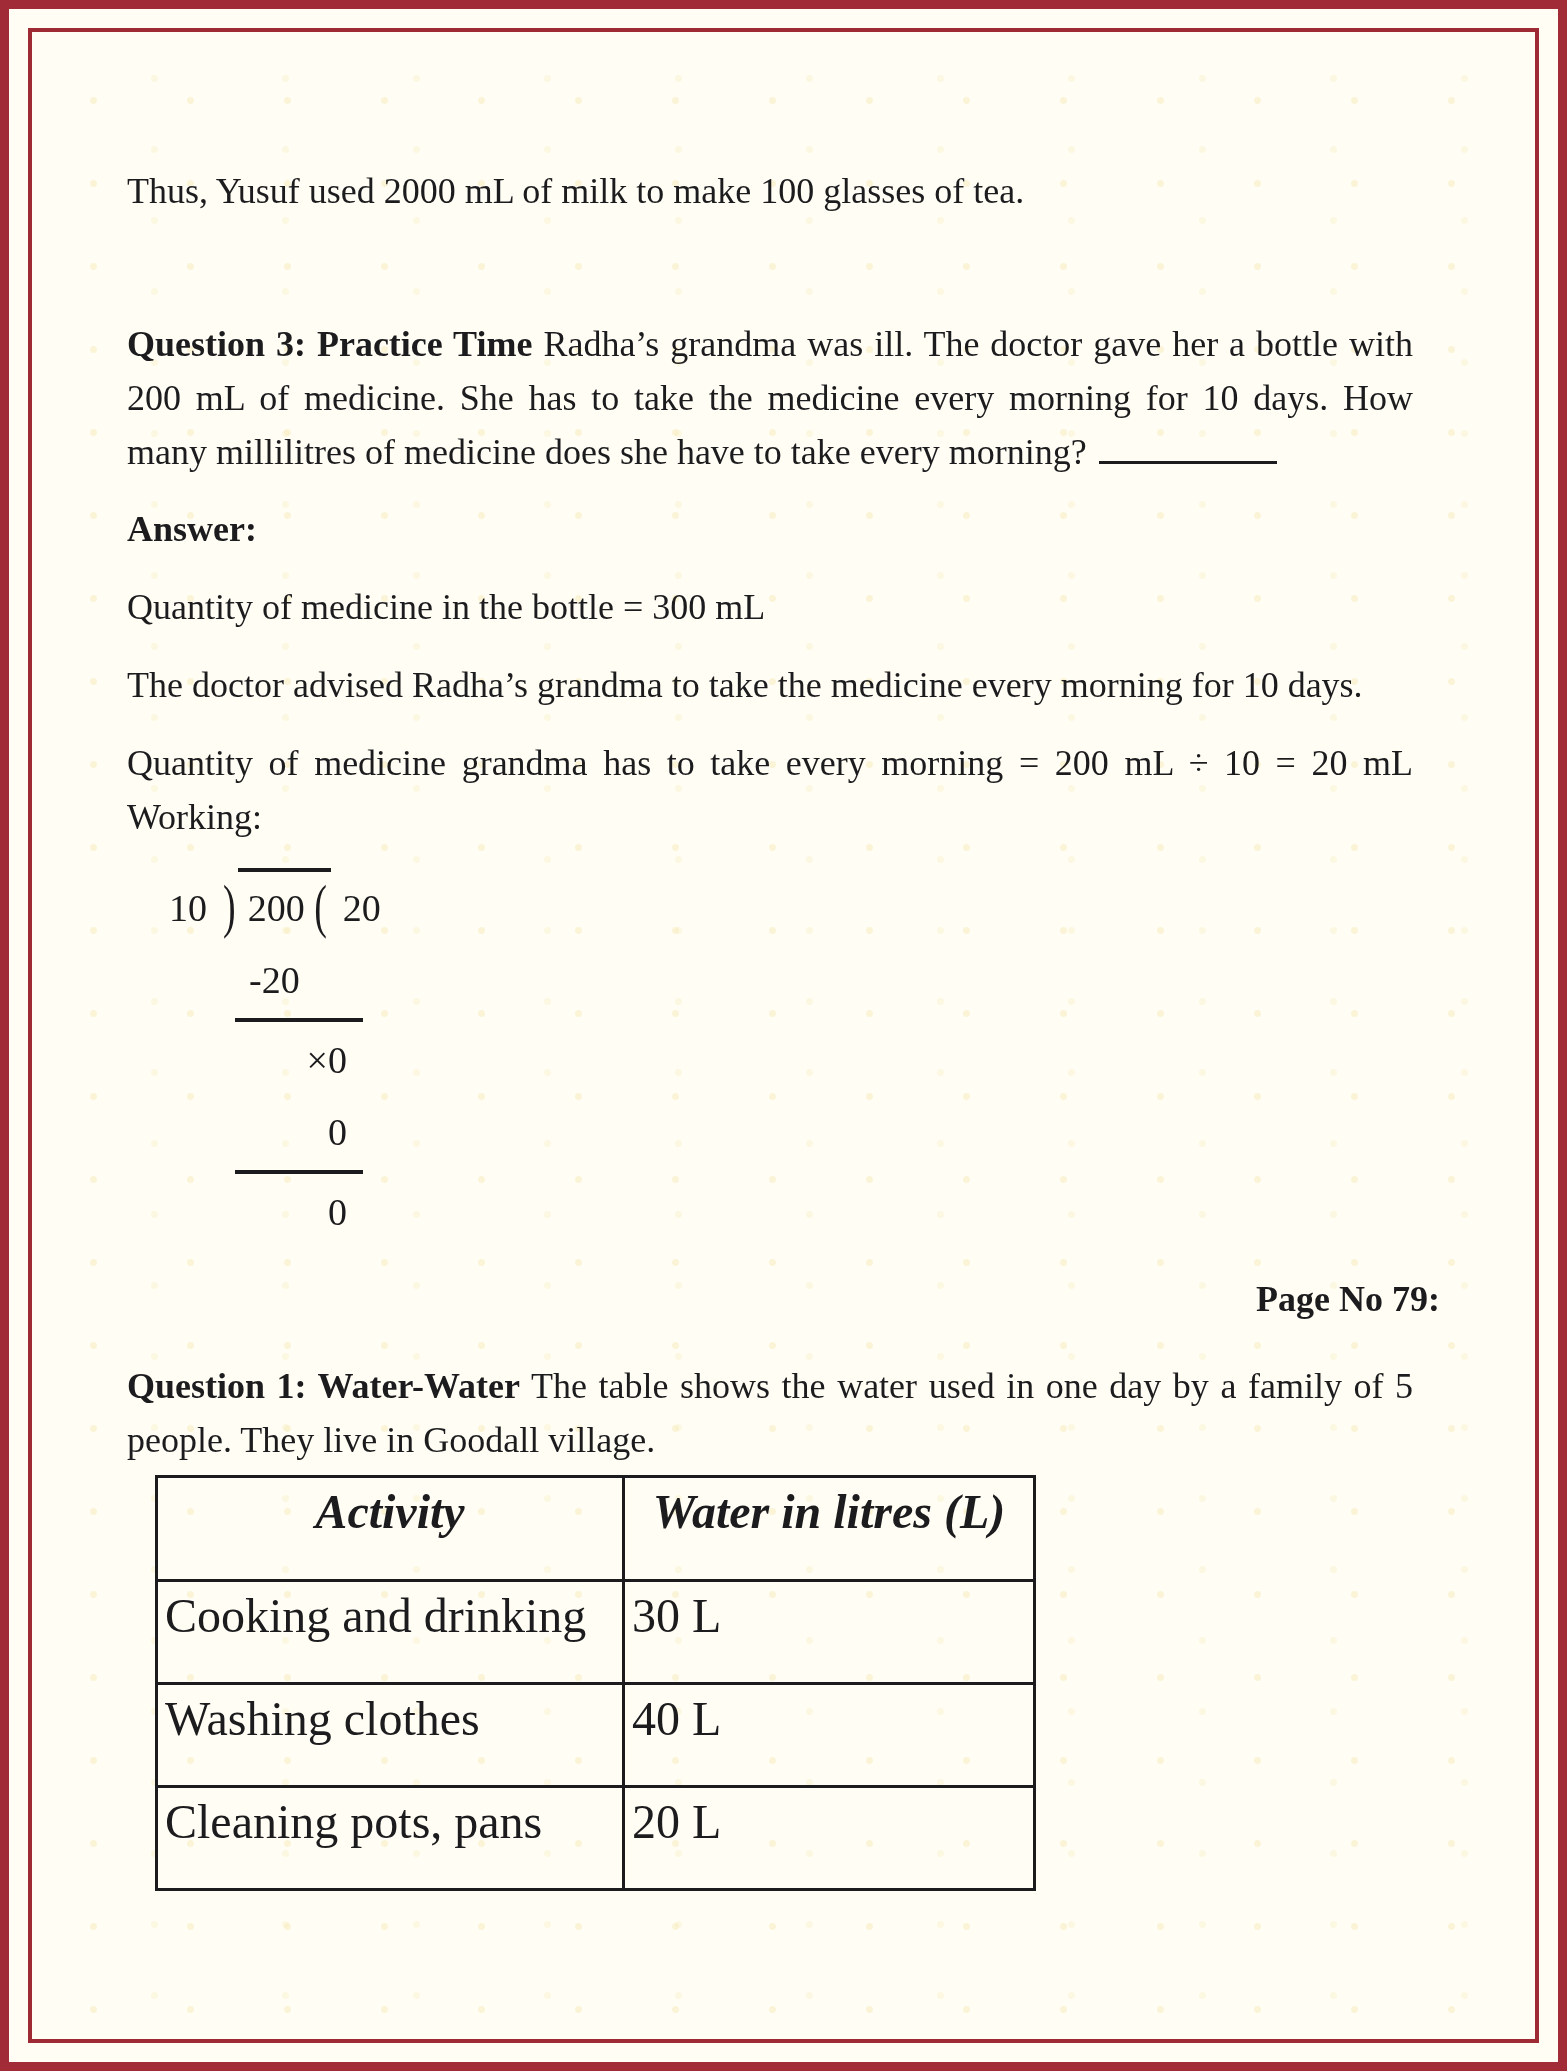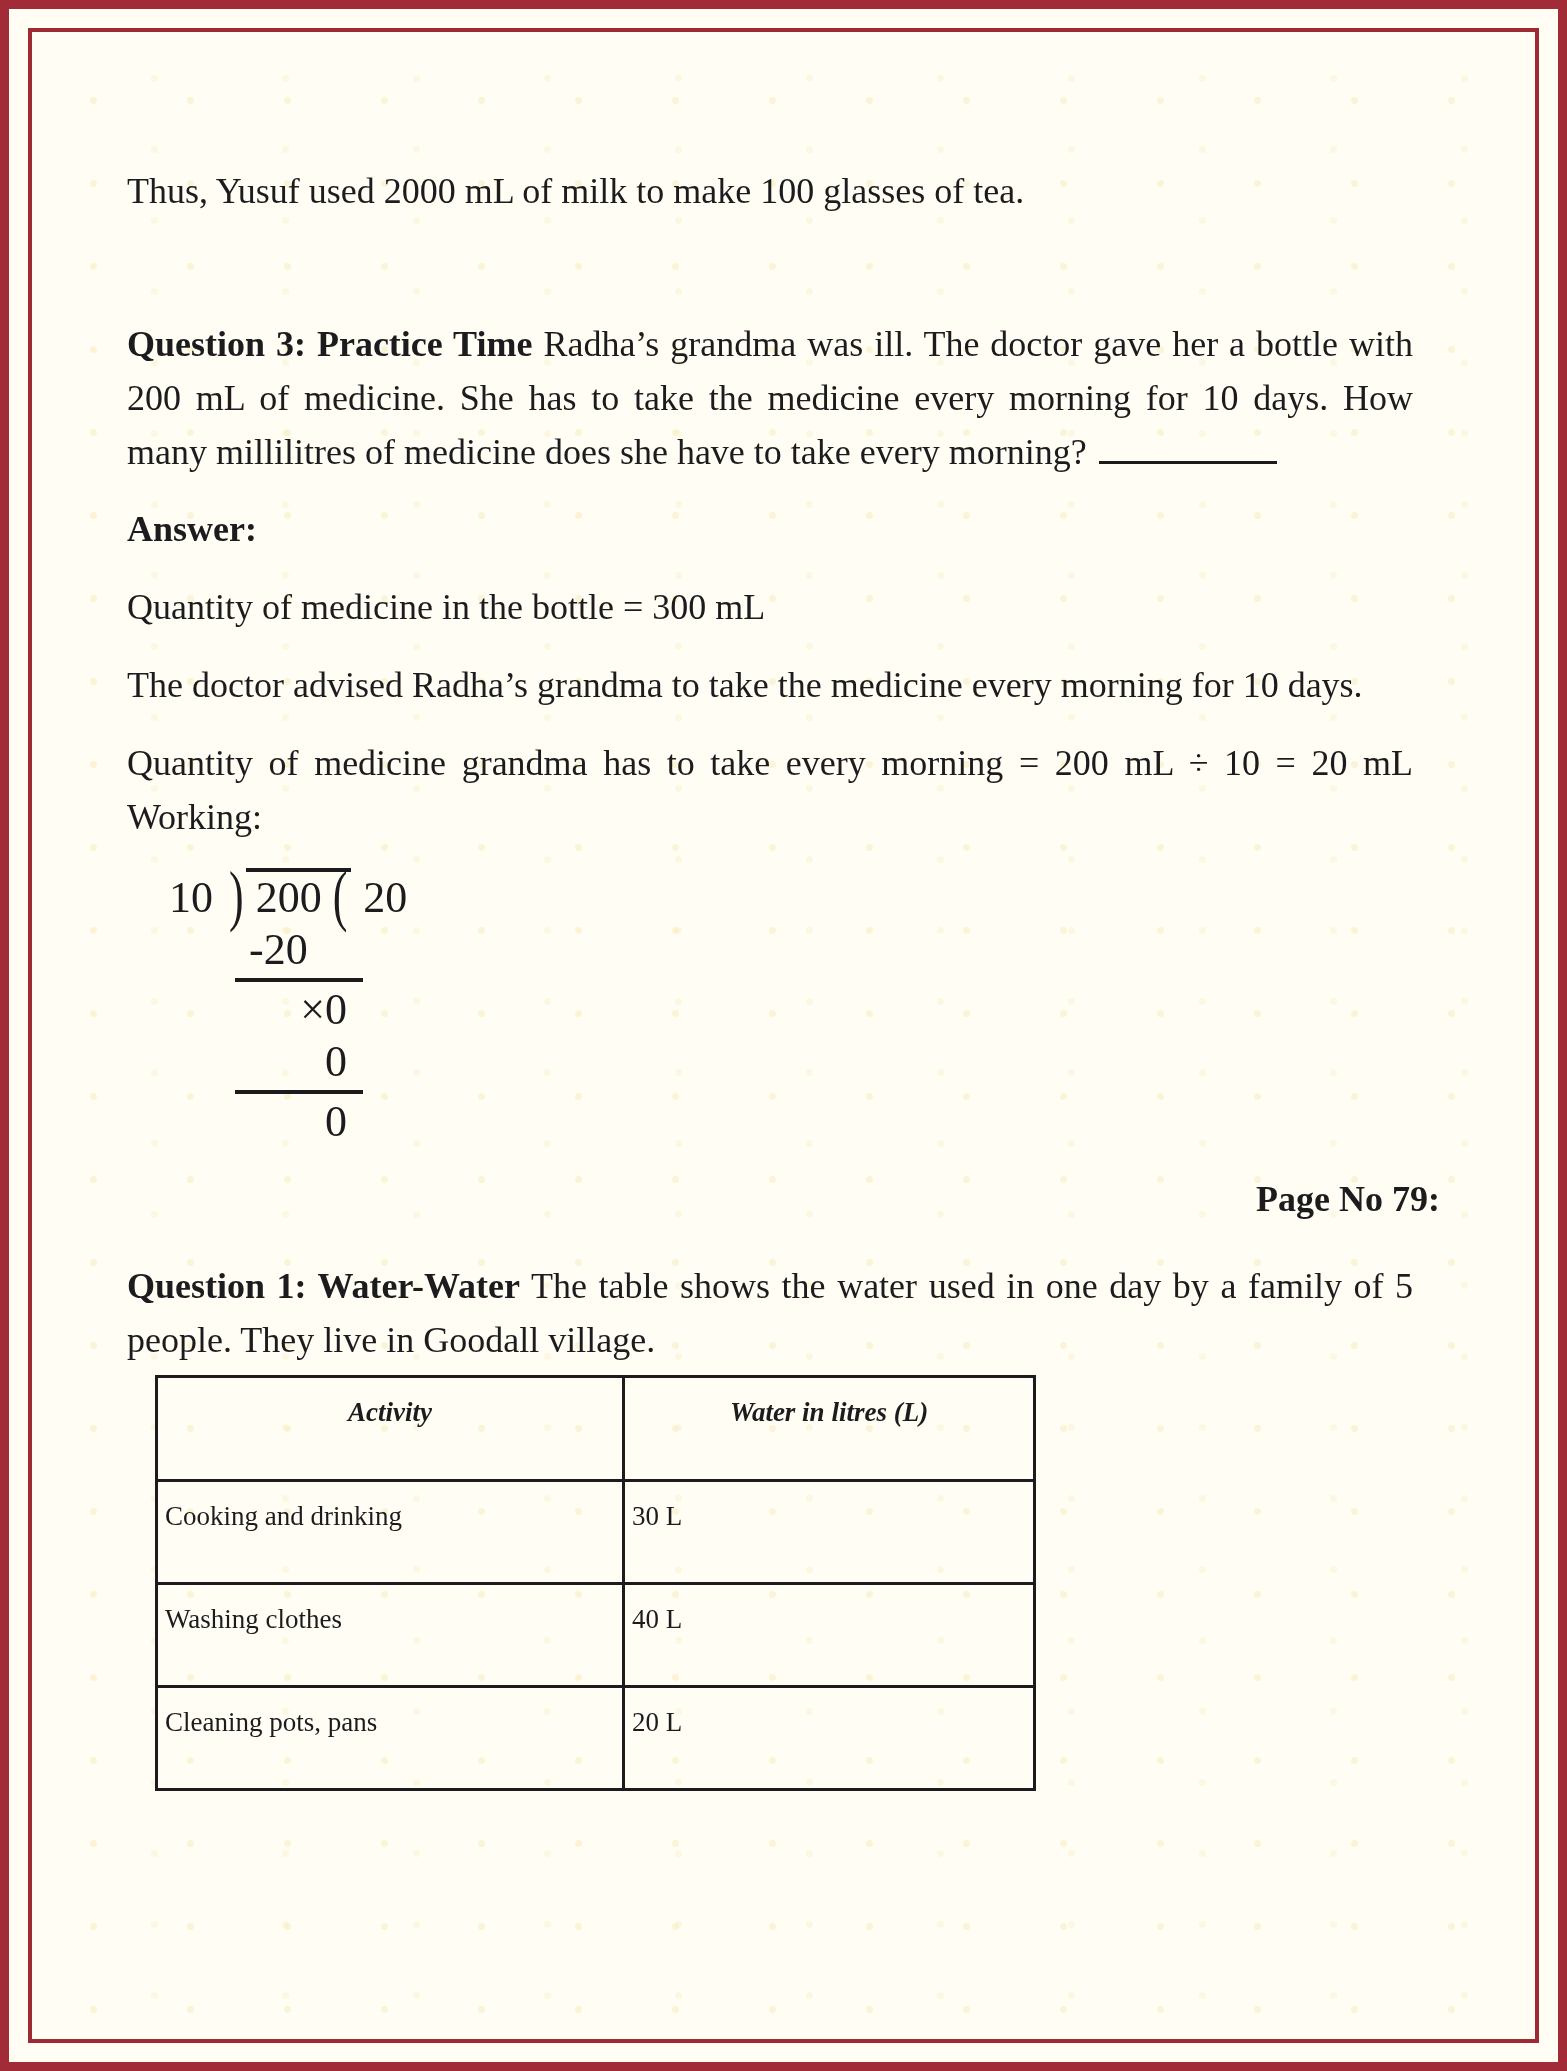--- a/index.html
+++ b/index.html
@@ -44,22 +44,22 @@
   .blank-underline {
     display: inline-block;
     width: 178px;
     height: 0;
     border-bottom: 3px solid #1c1c1e;
     margin-left: 12px;
   }
   
   .division {
     margin-top: 24px;
-    font-size: 44px;
-    line-height: 52px;
+    font-size: 38px;
+    line-height: 72px;
     color: #1c1c1e;
   }
   .div-top { margin-left: 42px; white-space: nowrap; }
   .big-paren {
     display: inline-block;
     transform: scaleY(1.55);
     transform-origin: 50% 55%;
   }
   .open-paren { margin-left: 16px; }
   .vinculum {
@@ -76,21 +76,21 @@
   .page-heading { text-align: right; font-weight: 700; margin-top: 24px; }
   
   table.water-table {
     border-collapse: collapse;
     table-layout: fixed;
     margin: 8px 0 0 28px;
   }
   .water-table th, .water-table td {
     border: 3px solid #1c1c1e;
     vertical-align: top;
-    font-size: 27px;
+    font-size: 48px;
     line-height: 48px;
   }
   .water-table th {
     width: 467px;
     height: 104px;
     font-weight: 700;
     font-style: italic;
     text-align: center;
     padding-top: 10px;
   }

